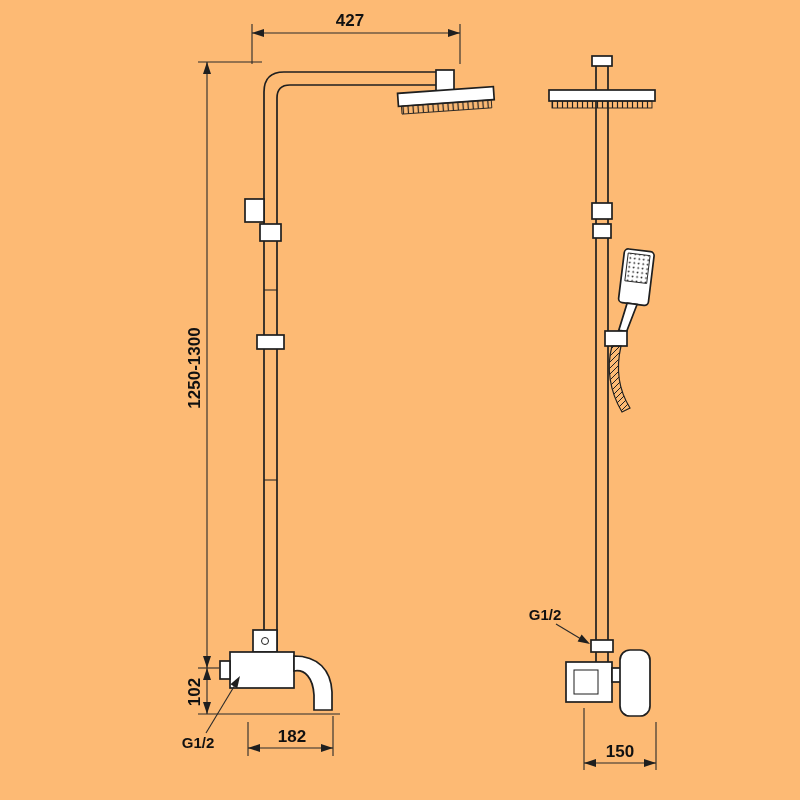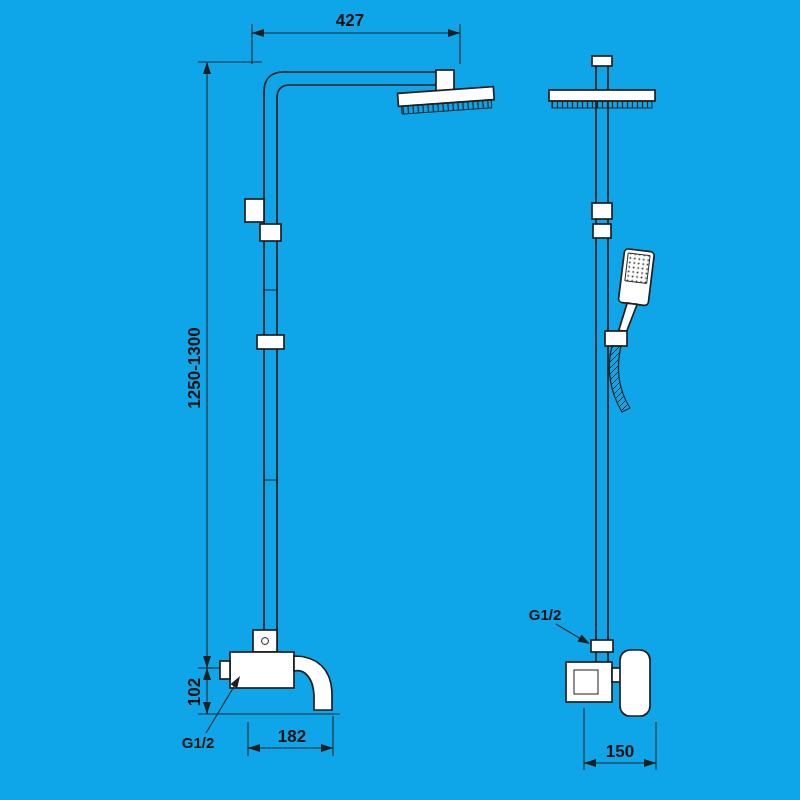--- a/index.html
+++ b/index.html
@@ -1,16 +1,16 @@
 <!DOCTYPE html>
 <html><head>
 <meta charset="utf-8">
 <style>
   html,body{margin:0;padding:0;background:#ffffff;}
-  .page{width:800px;height:800px;background:#0ea5e9;position:relative;overflow:hidden;}
+  .page{width:800px;height:800px;background:#fdba74;position:relative;overflow:hidden;}
   svg{display:block;}
   .fix{fill:#ffffff;stroke:#1f1f1f;stroke-width:1.7;}
   .fixline{fill:none;stroke:#1f1f1f;stroke-width:1.7;}
   .thin{fill:none;stroke:#1f1f1f;stroke-width:1;}
   .dim{fill:none;stroke:#2a2a2a;stroke-width:1.1;}
   .arrow{fill:#1f1f1f;stroke:none;}
   .dim-text{font-family:"Liberation Sans",sans-serif;font-size:17px;font-weight:bold;fill:#111111;}
   .label-text{font-family:"Liberation Sans",sans-serif;font-size:15px;font-weight:bold;fill:#111111;}
 </style>
 </head>

